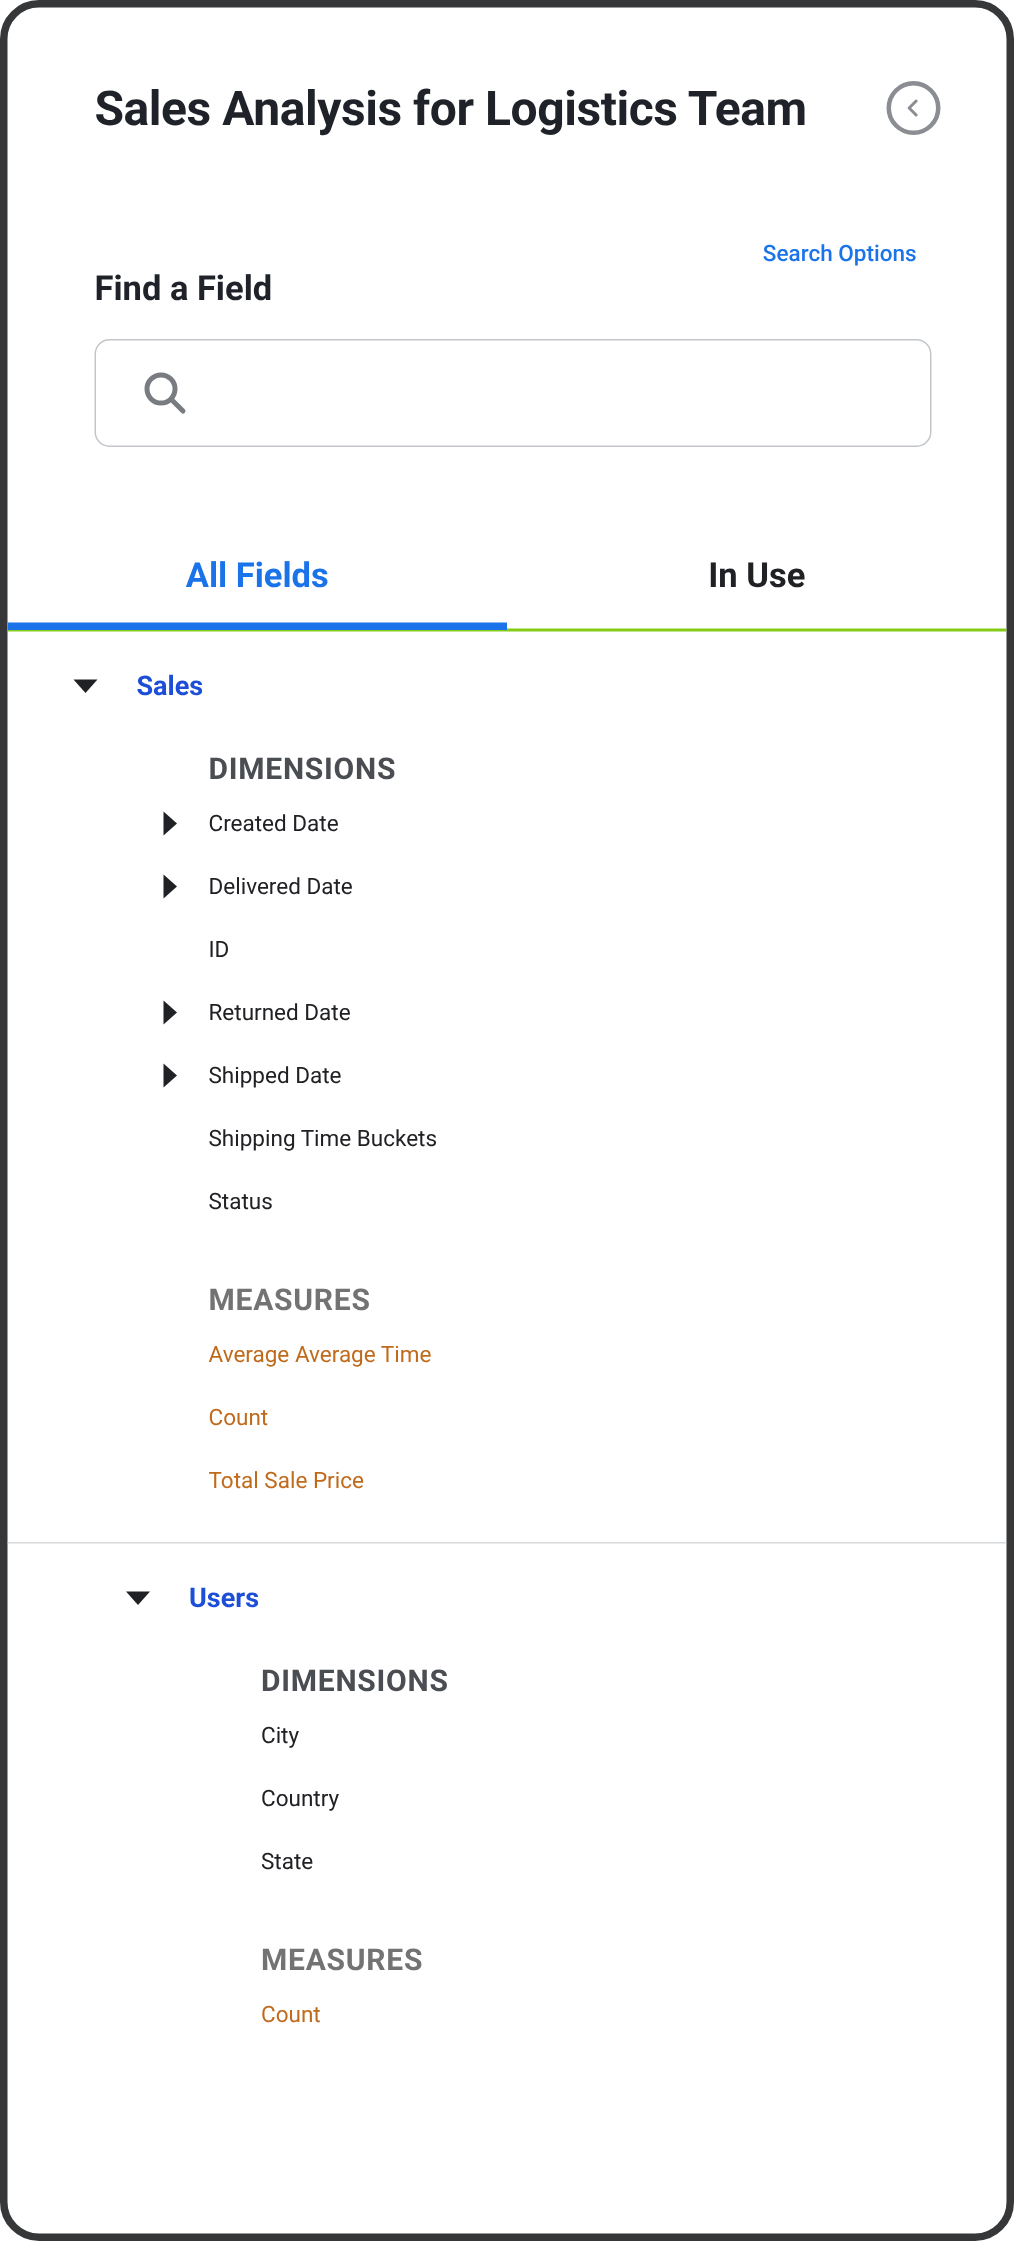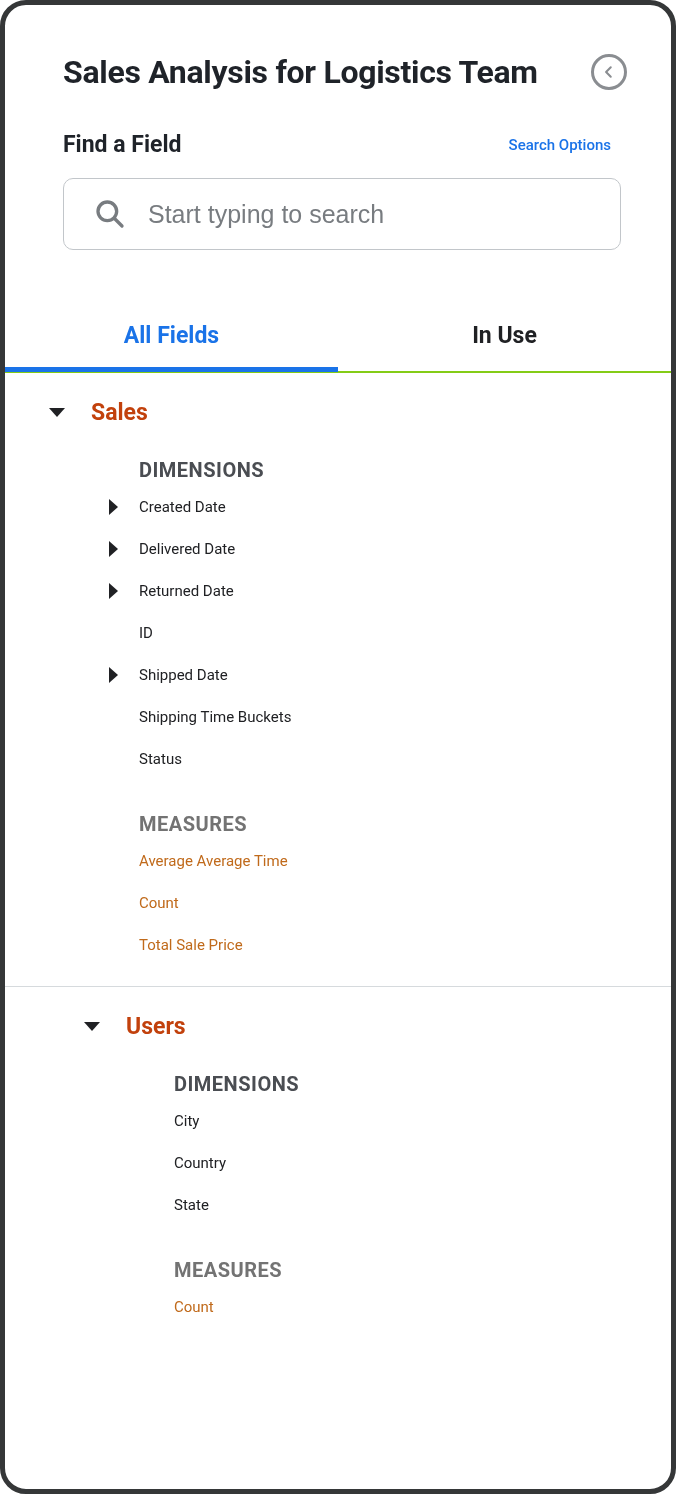--- a/index.html
+++ b/index.html
@@ -47,20 +47,21 @@
   .subheader {
     padding: 40px 60px 0 58px;
     display: flex;
     justify-content: space-between;
     align-items: center;
   }
   .subheader-label {
     font-size: 23px;
     font-weight: 700;
     color: #1f2329;
+    margin-top: 48px;
   }
   .search-options {
     font-size: 15px;
     font-weight: 500;
     color: #1a73e8;
     cursor: pointer;
   }
   .search-wrap {
     padding: 20px 50px 0 58px;
   }
@@ -133,23 +134,23 @@
     margin-right: 26px;
   }
   .caret-right {
     width: 0; height: 0;
     border-top: 8px solid transparent;
     border-bottom: 8px solid transparent;
     border-left: 9px solid #202124;
     margin-right: 6px;
   }
   .group-title {
-    font-size: 23px;
-    font-weight: 700;
-    color: #c2410c;
+    font-size: 18px;
+    font-weight: 700;
+    color: #1d4ed8;
   }
   .section-label {
     font-size: 20px;
     font-weight: 700;
     letter-spacing: 0.5px;
     padding: 18px 0 4px 134px;
   }
   .section-label.dim { color: #4a4d52; }
   .section-label.meas { color: #737373; padding-top: 32px; }
   .field-row {
@@ -188,21 +189,20 @@
     <div class="subheader-label">Find a Field</div>
     <div class="search-options">Search Options</div>
   </div>
 
   <div class="search-wrap">
     <div class="search-box">
       <svg viewBox="0 0 24 24">
         <circle cx="10" cy="10" r="7" stroke="#787c80" stroke-width="2.5" fill="none"></circle>
         <line x1="15.2" y1="15.2" x2="21" y2="21" stroke="#787c80" stroke-width="2.5" stroke-linecap="round"></line>
       </svg>
-      <input class="search-input" type="text" placeholder="Start typing to search" style="">
     </div>
   </div>
 
   <div class="tabs">
     <div class="tab active">All Fields</div>
     <div class="tab">In Use</div>
   </div>
 
   <div class="tree">
 
@@ -220,30 +220,30 @@
           </div>
         <div class="field-label">Created Date</div>
       </div>
       <div class="field-row">
         <div class="caret-slot">
             <div class="caret-right"></div>
           </div>
         <div class="field-label">Delivered Date</div>
       </div>
       <div class="field-row">
+        <div class="caret-slot"></div>
+        <div class="field-label">ID</div>
+      </div>
+      <div class="field-row">
         <div class="caret-slot">
             <div class="caret-right"></div>
           </div>
         <div class="field-label">Returned Date</div>
       </div>
       <div class="field-row">
-        <div class="caret-slot"></div>
-        <div class="field-label">ID</div>
-      </div>
-      <div class="field-row">
         <div class="caret-slot">
             <div class="caret-right"></div>
           </div>
         <div class="field-label">Shipped Date</div>
       </div>
       <div class="field-row">
         <div class="caret-slot"></div>
         <div class="field-label">Shipping Time Buckets</div>
       </div>
       <div class="field-row">

